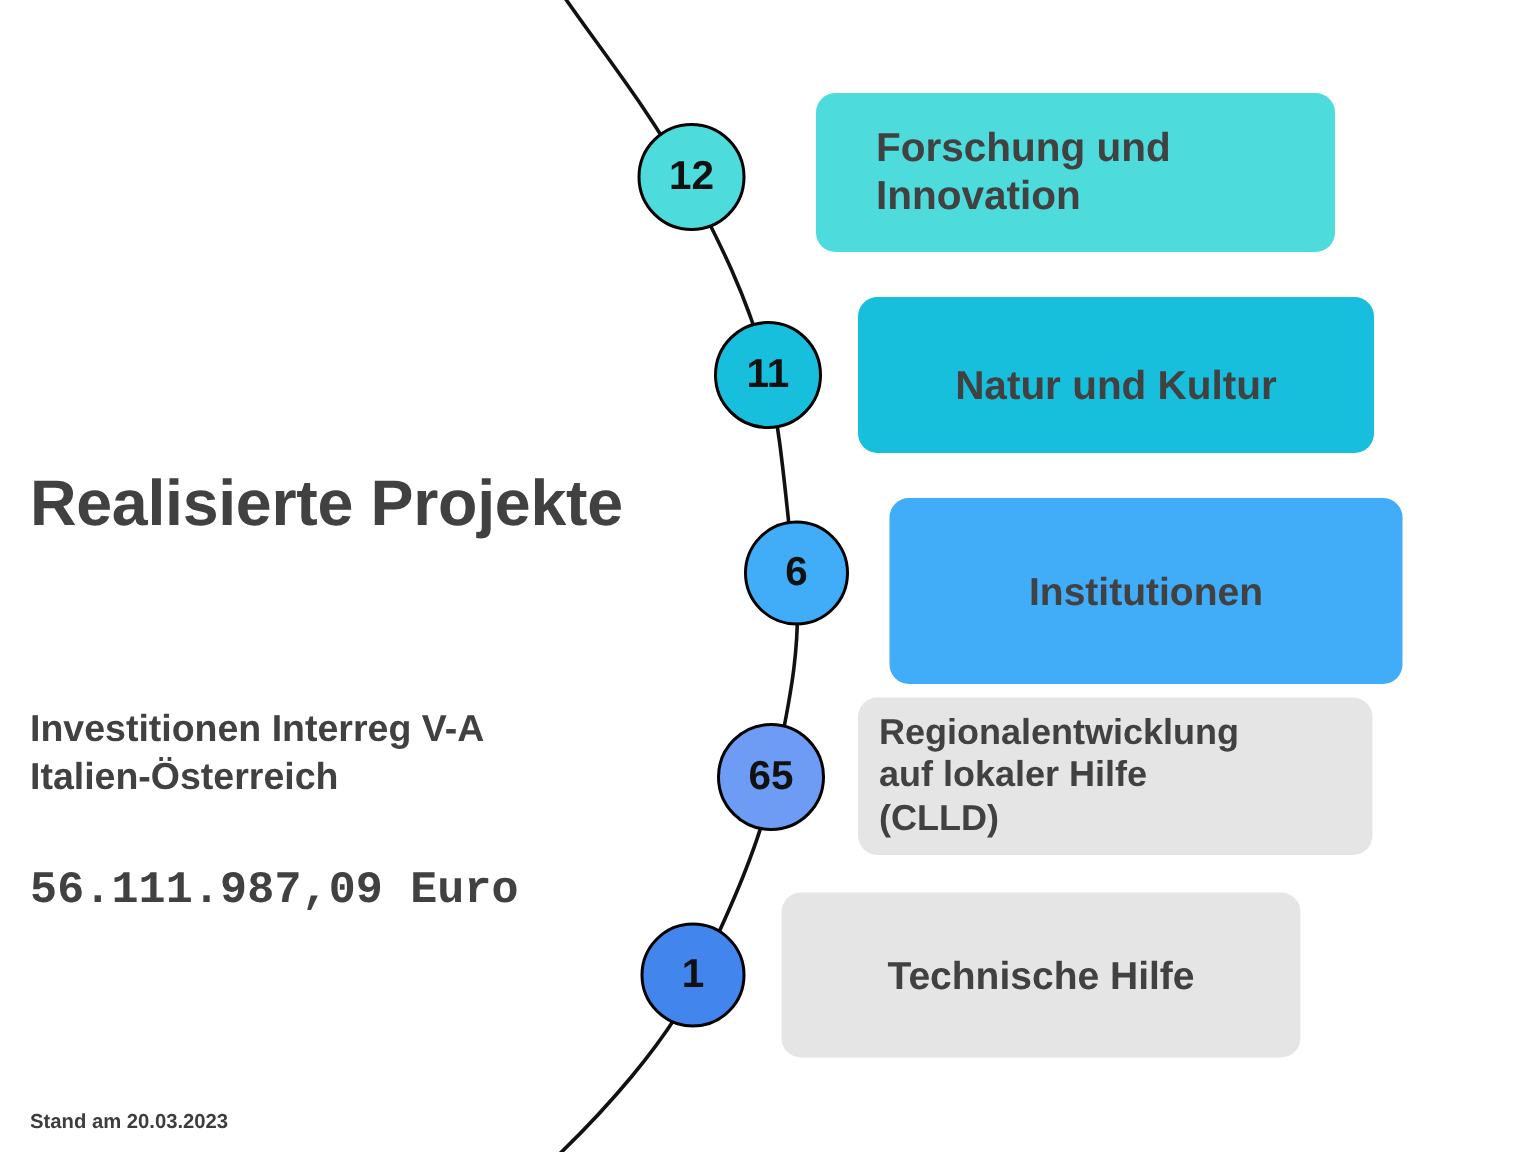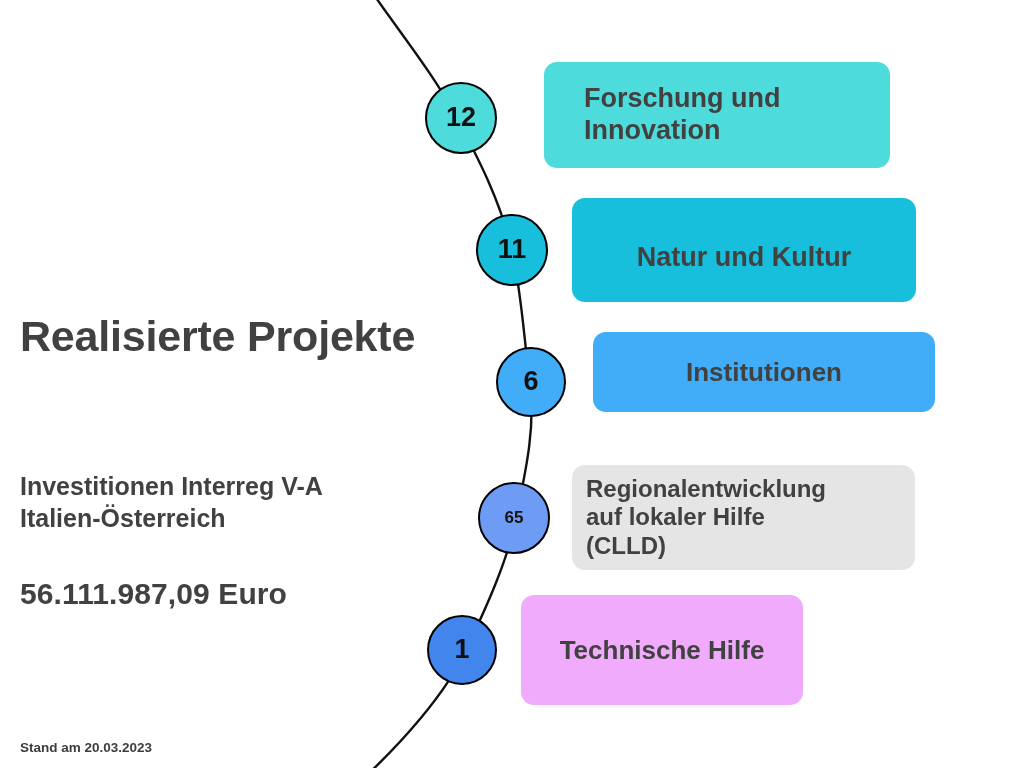--- a/index.html
+++ b/index.html
@@ -50,20 +50,21 @@
     line-height: 1.28;
     width: 470px;
   }
   #subheading .line { display: block; }
   #amount {
     top: 577px;
     font-size: 30px;
     font-weight: bold;
     letter-spacing: 0.1px;
     white-space: nowrap;
+    font-family: Liberation Mono, monospace;
   }
   #footnote {
     top: 740px;
     font-size: 13.5px;
     font-weight: bold;
     color: #3d3d3d;
     white-space: nowrap;
   }
 
   
@@ -143,39 +144,39 @@
   </div>
   <div class="bar align-center" style="left: 572px; top: 198px; width: 344px; height: 104px; padding: 0px 22px; background: rgb(23, 191, 221);">
     <span class="lbl" style="font-size:27px;margin-top:15px;">
       <span>Natur und Kultur</span>
     </span>
   </div>
 
   <div class="node" style="left: 496px; top: 347px; width: 70px; height: 70px; font-size: 27px; background: rgb(65, 172, 247);">
     <span class="num">6</span>
   </div>
-  <div class="bar align-center" style="left: 593px; top: 332px; width: 342px; height: 80px; padding: 0px 22px; background: rgb(65, 172, 247);">
+  <div class="bar align-center" style="left: 593px; top: 332px; width: 342px; height: 124px; padding: 0px 22px; background: rgb(65, 172, 247);">
     <span class="lbl" style="font-size:26px;">
       <span>Institutionen</span>
     </span>
   </div>
 
-  <div class="node" style="left: 478px; top: 482px; width: 72px; height: 72px; font-size: 17px; background: rgb(110, 156, 245);">
+  <div class="node" style="left: 478px; top: 482px; width: 72px; height: 72px; font-size: 27px; background: rgb(110, 156, 245);">
     <span class="num">65</span>
   </div>
   <div class="bar align-left" style="left: 572px; top: 465px; width: 343px; height: 105px; padding: 0px 14px; background: #e5e5e5;">
     <span class="lbl" style="font-size:24px;">
       <span>Regionalentwicklung</span><br>
       <span>auf lokaler Hilfe</span><br>
       <span>(CLLD)</span>
     </span>
   </div>
 
   <div class="node" style="left: 427px; top: 615px; width: 70px; height: 70px; font-size: 27px; background: rgb(66, 133, 236);">
     <span class="num">1</span>
   </div>
-  <div class="bar align-center" style="left: 521px; top: 595px; width: 282px; height: 110px; padding: 0px 22px; background: #f0abfc;">
+  <div class="bar align-center" style="left: 521px; top: 595px; width: 346px; height: 110px; padding: 0px 22px; background: #e5e5e5;">
     <span class="lbl" style="font-size:26px;">
       <span>Technische Hilfe</span>
     </span>
   </div>
 
 </div>
 
 </body></html>

